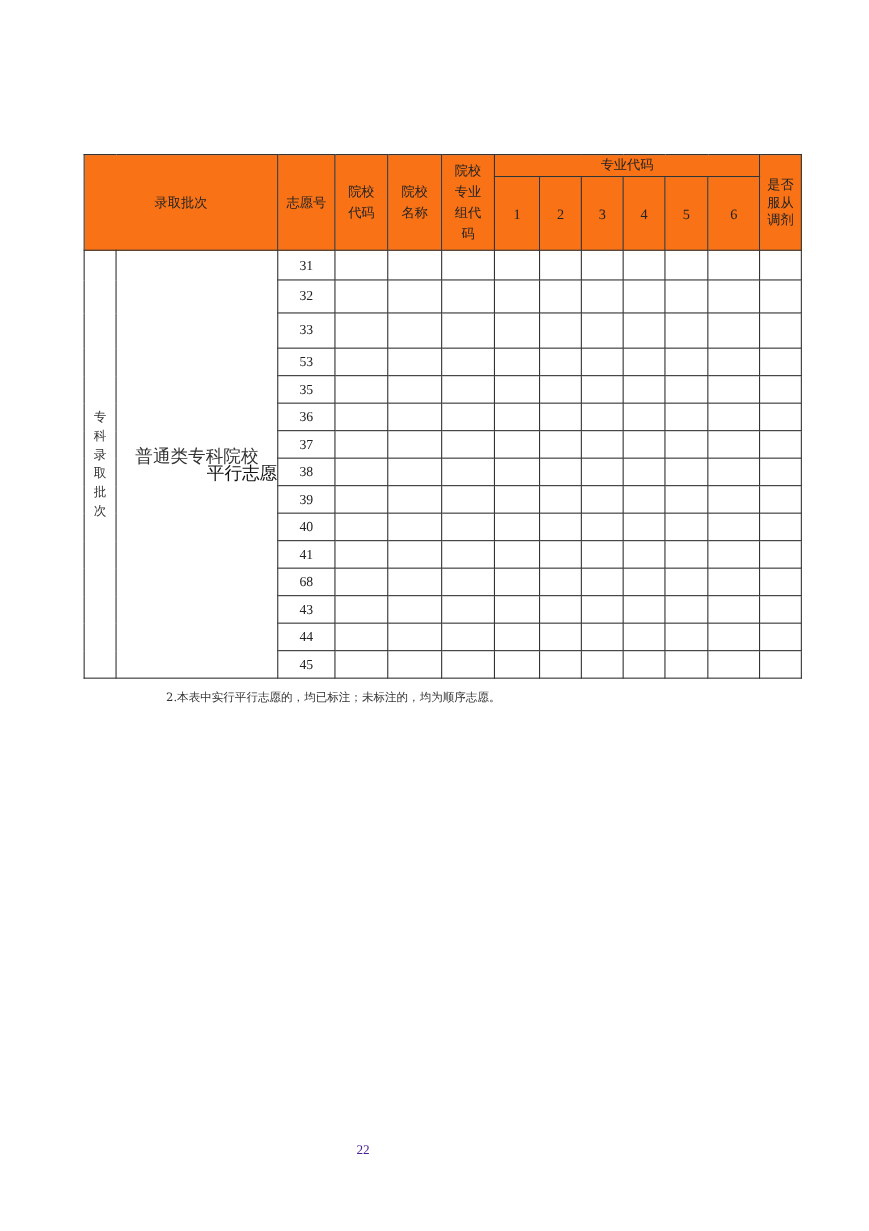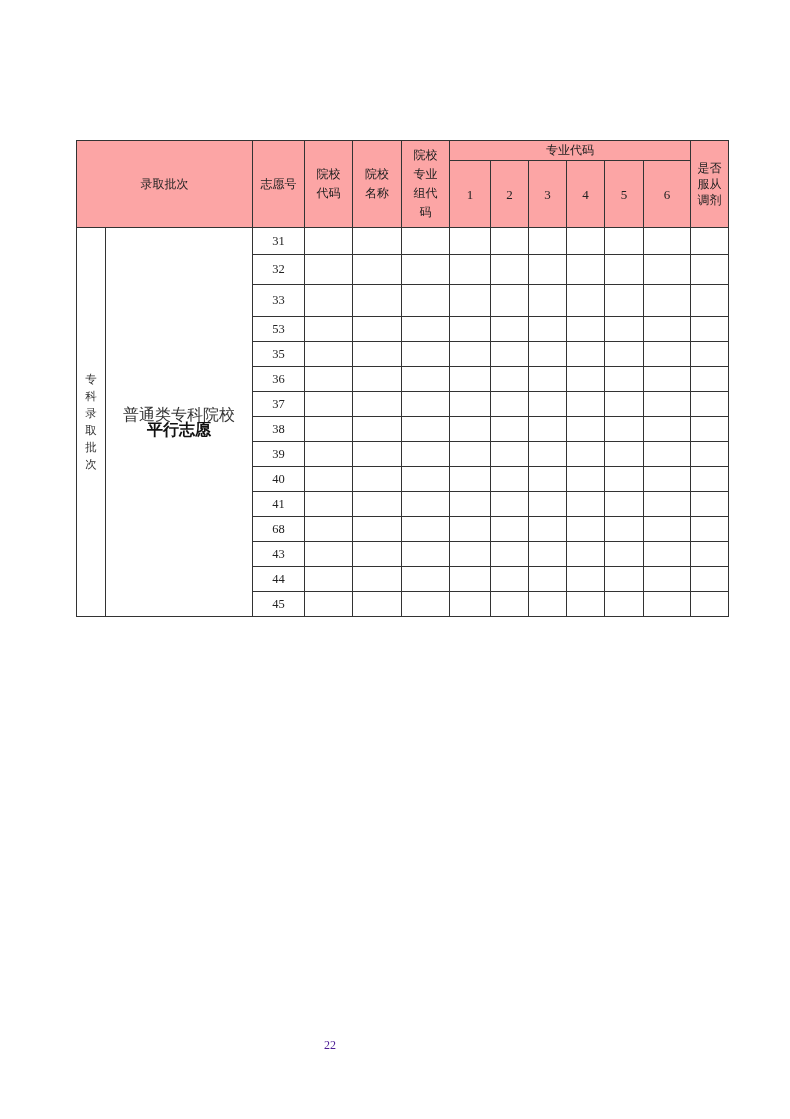--- a/index.html
+++ b/index.html
@@ -2,28 +2,28 @@
 <html><head>
 <meta charset="utf-8">
 <style>
   html, body { margin: 0; padding: 0; background: #ffffff; }
   body { width: 790px; height: 1119px; position: relative; overflow: hidden;
          font-family: "DejaVu Serif", "Liberation Serif", serif; color: #222; }
   table.form { position: absolute; left: 76px; top: 140px; border-collapse: collapse;
                table-layout: fixed; width: 653px; }
   table.form td, table.form th { border: 1px solid #333; padding: 0; text-align: center;
                vertical-align: middle; font-weight: normal; }
-  th.hdr { background: #fca5a5; font-family: "DejaVu Sans", "Liberation Sans", sans-serif;
+  th.hdr { background: #f97316; font-family: "DejaVu Sans", "Liberation Sans", sans-serif;
            font-size: 12px; line-height: 19px; color: #222; }
   th.hdr.num { font-family: "Liberation Serif", "DejaVu Serif", serif; font-size: 13px; }
   td.no { font-family: "Liberation Serif", "DejaVu Serif", serif; font-size: 12.5px; }
   td.vert { font-family: "DejaVu Serif", serif; font-size: 11.5px; line-height: 17px; color:#333; }
   td.vert span { display: block; }
   td.batch { font-size: 16px; line-height: 15px; color: #333; }
-  td.batch .b { font-weight: bold; font-family: "DejaVu Sans", sans-serif; color: #111; }
+  td.batch .b { font-weight: normal; font-family: "DejaVu Sans", sans-serif; color: #111; text-align: right; }
   td.cell { background: #fff; }
   .notes { position: absolute; left: 131px; top: 626px; font-size: 10.5px; line-height: 16px; color: #333; }
   .notes .l2 { padding-left: 20px; }
   .pageno { position: absolute; left: 0; width: 660px; top: 1038px; text-align: center;
             font-family: "Liberation Serif", serif; font-size: 12px; color: #4c1d95; }
 </style>
 </head>
 <body>
 
 <table class="form">
@@ -281,15 +281,16 @@
         <td class="cell"></td>
         <td class="cell"></td>
         <td class="cell"></td>
         <td class="cell"></td>
         <td class="cell"></td>
       </tr>
     </tbody>
 </table>
 
 <div class="notes">
+  <div class="l2">2.本表中实行平行志愿的，均已标注；未标注的，均为顺序志愿。</div>
 </div>
 
 <div class="pageno">22</div>
 
 </body></html>

